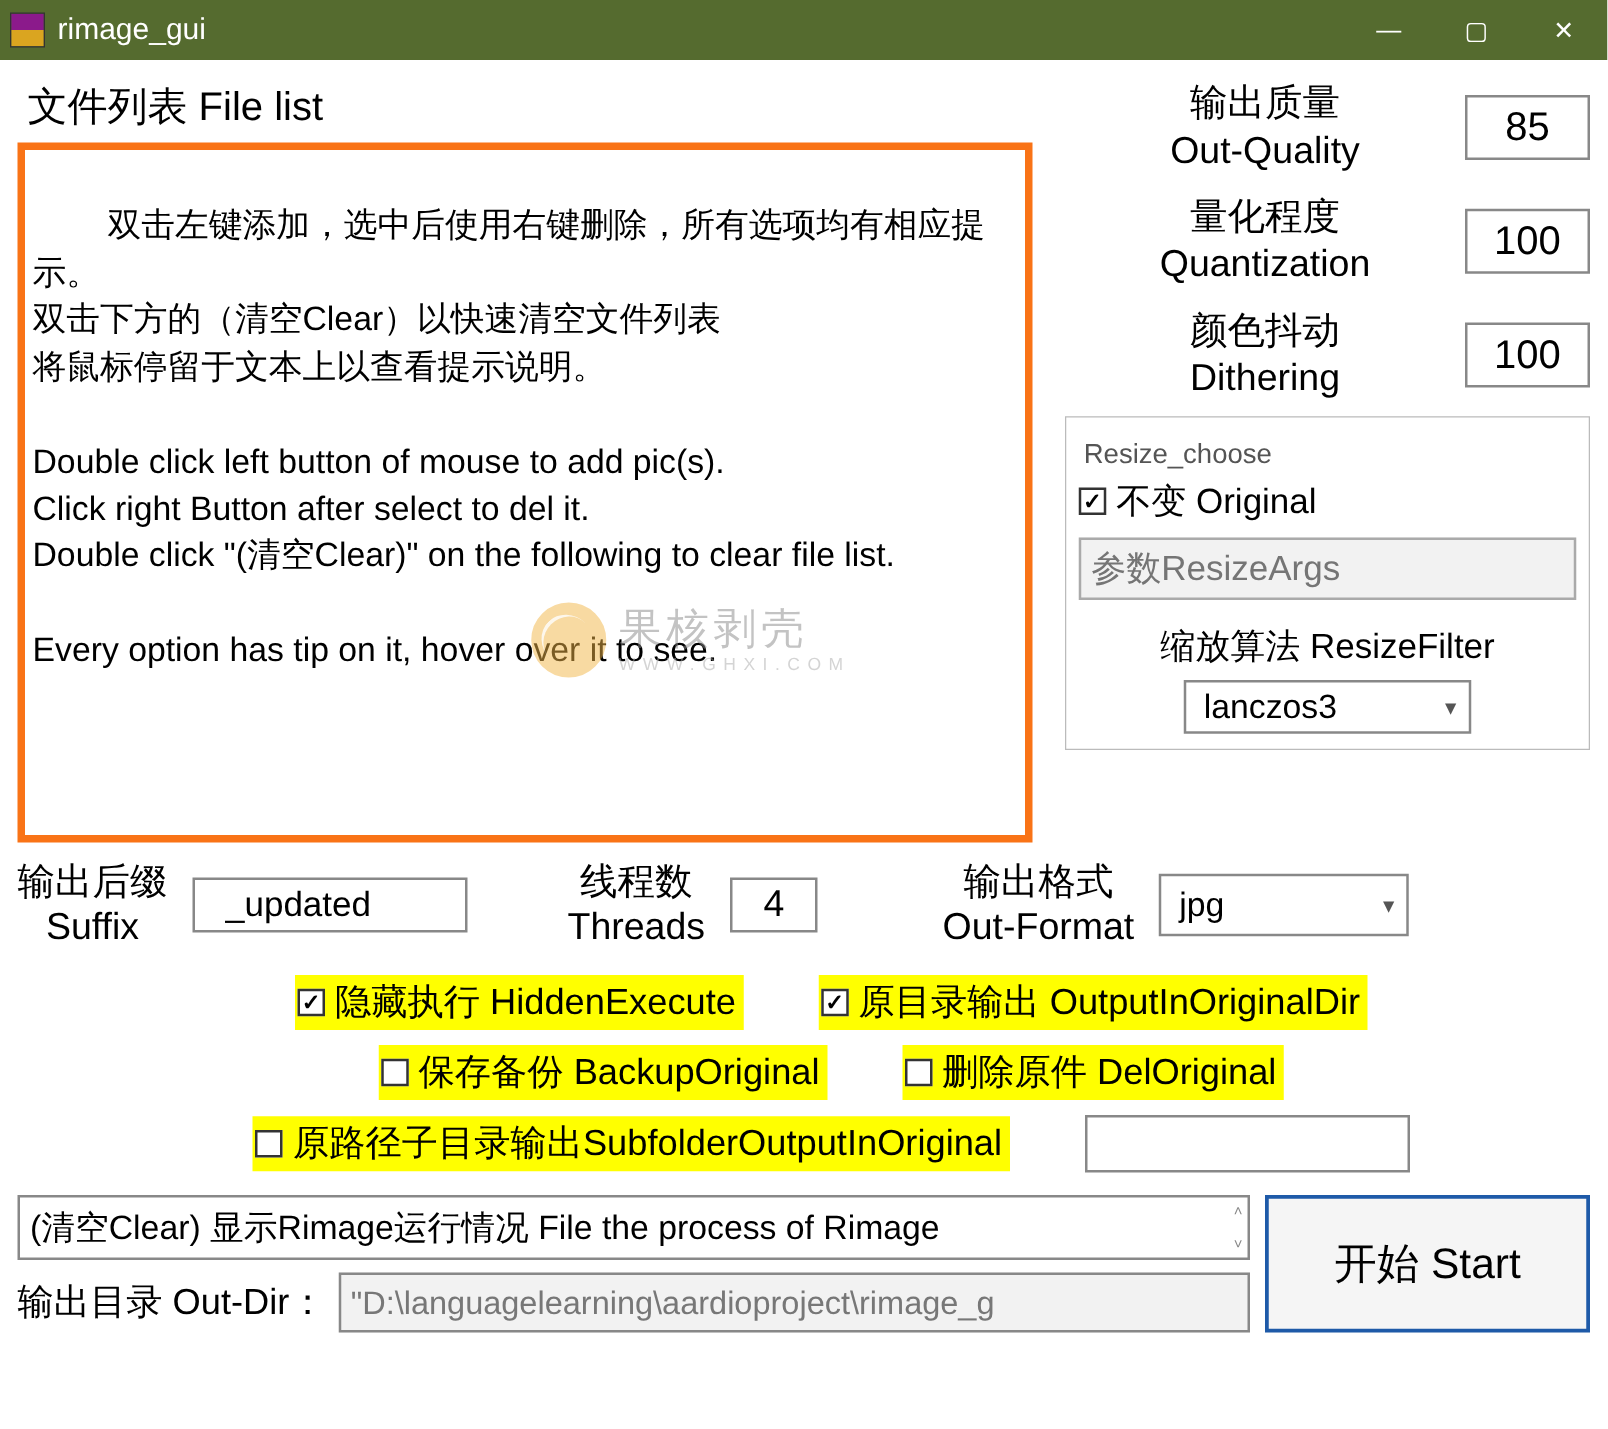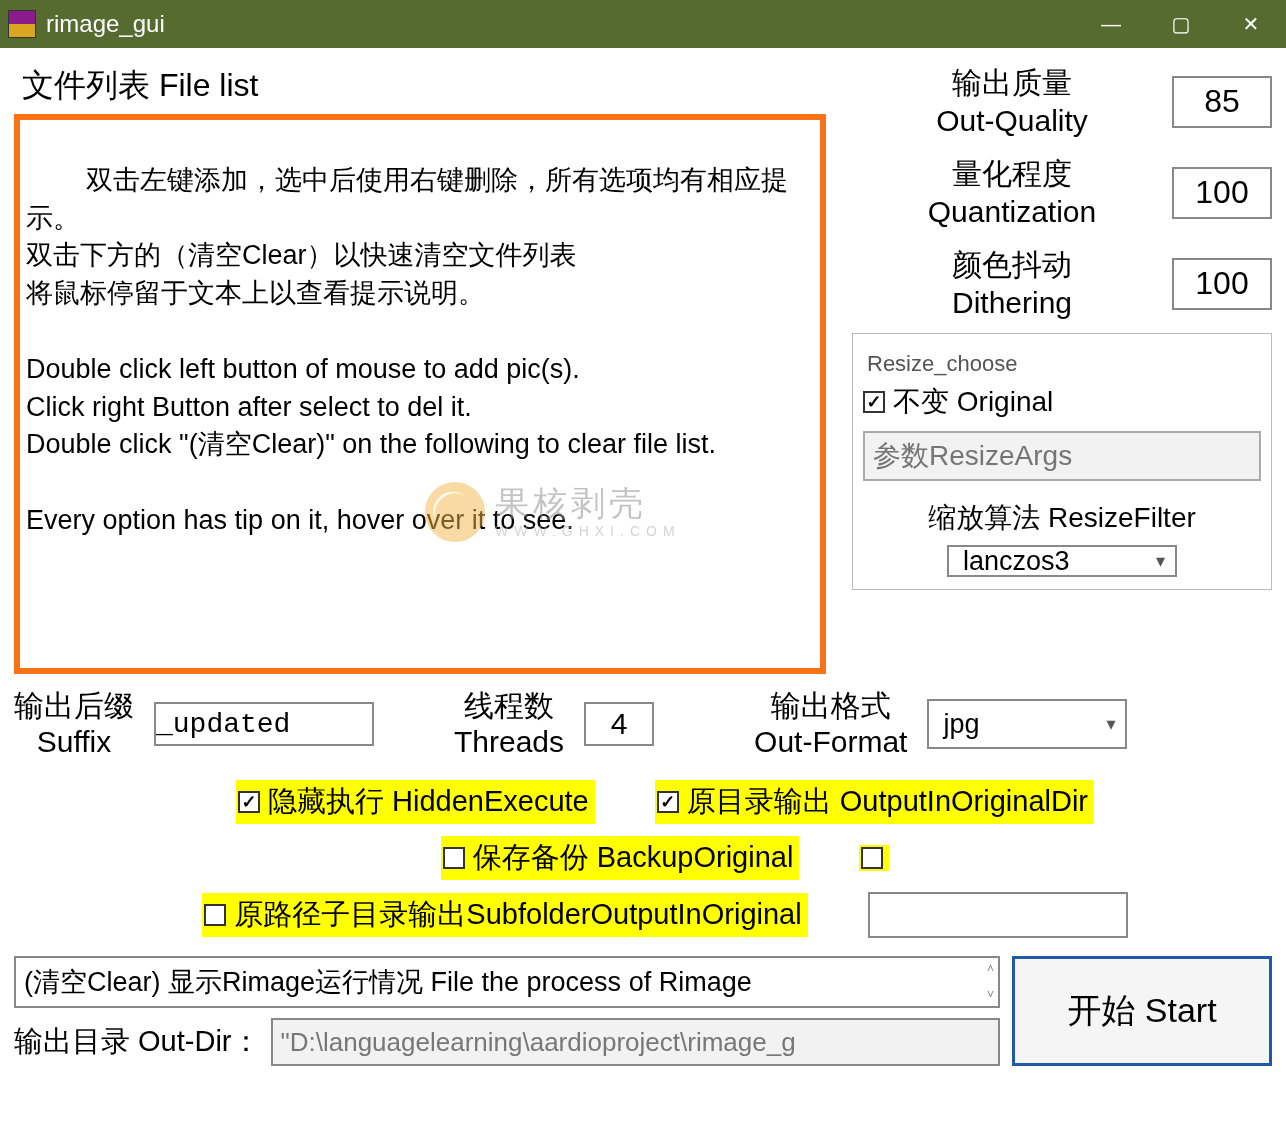--- a/index.html
+++ b/index.html
@@ -132,43 +132,42 @@
     color: #0369a1;
     font-size: 28px;
     padding: 4px 8px;
     margin-top: 10px;
   }
   .filter-label {
     text-align: center; font-size: 28px; margin: 18px 0 8px 0;
   }
   .select {
     border: 2px solid #888;
-    height: 32px;
+    height: 43px;
     font-size: 27px;
     display: flex; align-items: center; justify-content: space-between;
     padding: 0 10px 0 14px;
     background: #fff;
   }
   .select .chev { font-size: 18px; color:#555; }
   .filter-select { width: 230px; margin: 0 auto; }
   .midrow {
     display: flex;
     align-items: center;
     gap: 20px;
     font-size: 30px;
     margin-top: 4px;
   }
   .mid-label { text-align: center; line-height: 1.2; }
   .suffix-input {
     width: 220px; height: 44px;
     border: 2px solid #888;
     font-size: 28px;
-    padding: 0 0;
+    padding: 0 24px;
     background:#fff;
-    font-family:Liberation Mono, monospace;
   }
   .threads-input {
     width: 70px; height: 44px;
     border: 2px solid #888;
     font-size: 30px;
     text-align: center;
     background:#fff;
   }
   .fmt-select { width: 200px; height: 50px; }
   .check-grid {
@@ -322,20 +321,21 @@
         <span>原目录输出 OutputInOriginalDir</span>
       </span>
     </div>
     <div class="check-line">
       <span class="hl">
         <span class="chkbox"></span>
         <span>保存备份 BackupOriginal</span>
       </span>
       <span class="hl">
         <span class="chkbox"></span>
+        <span>删除原件 DelOriginal</span>
       </span>
     </div>
     <div class="check-line">
       <span class="hl">
         <span class="chkbox"></span>
         <span>原路径子目录输出SubfolderOutputInOriginal</span>
       </span>
       <input class="subfolder-input" style="">
     </div>
   </div>

